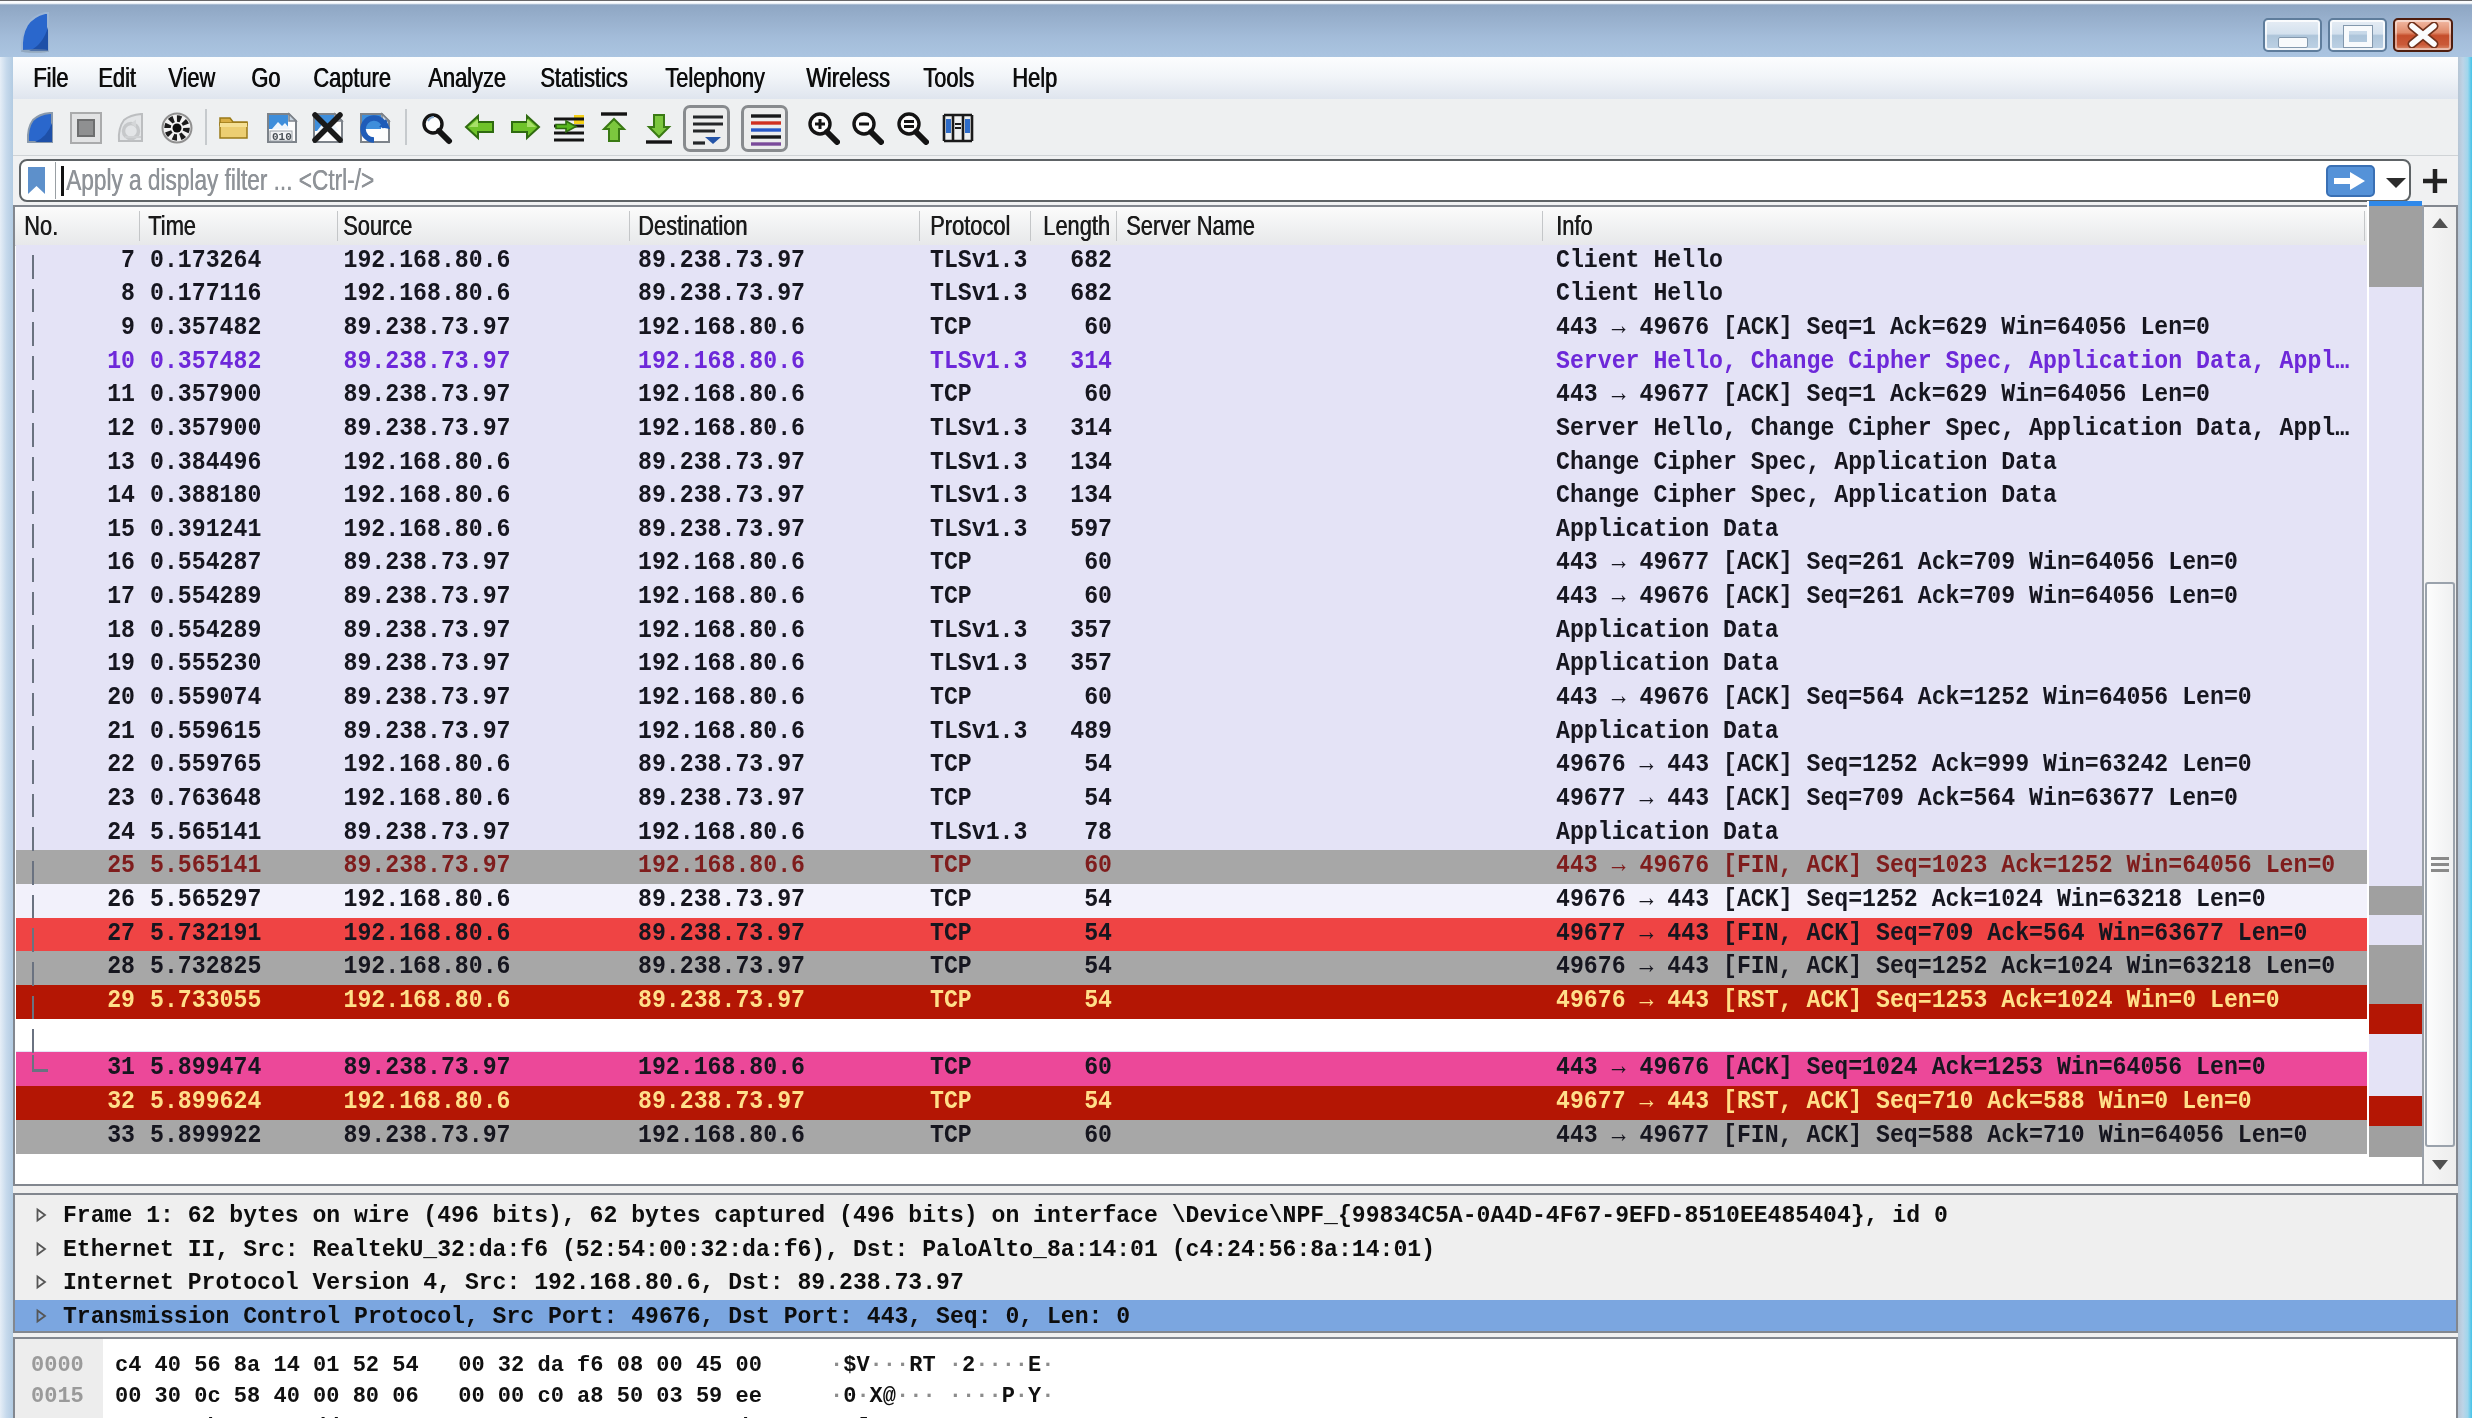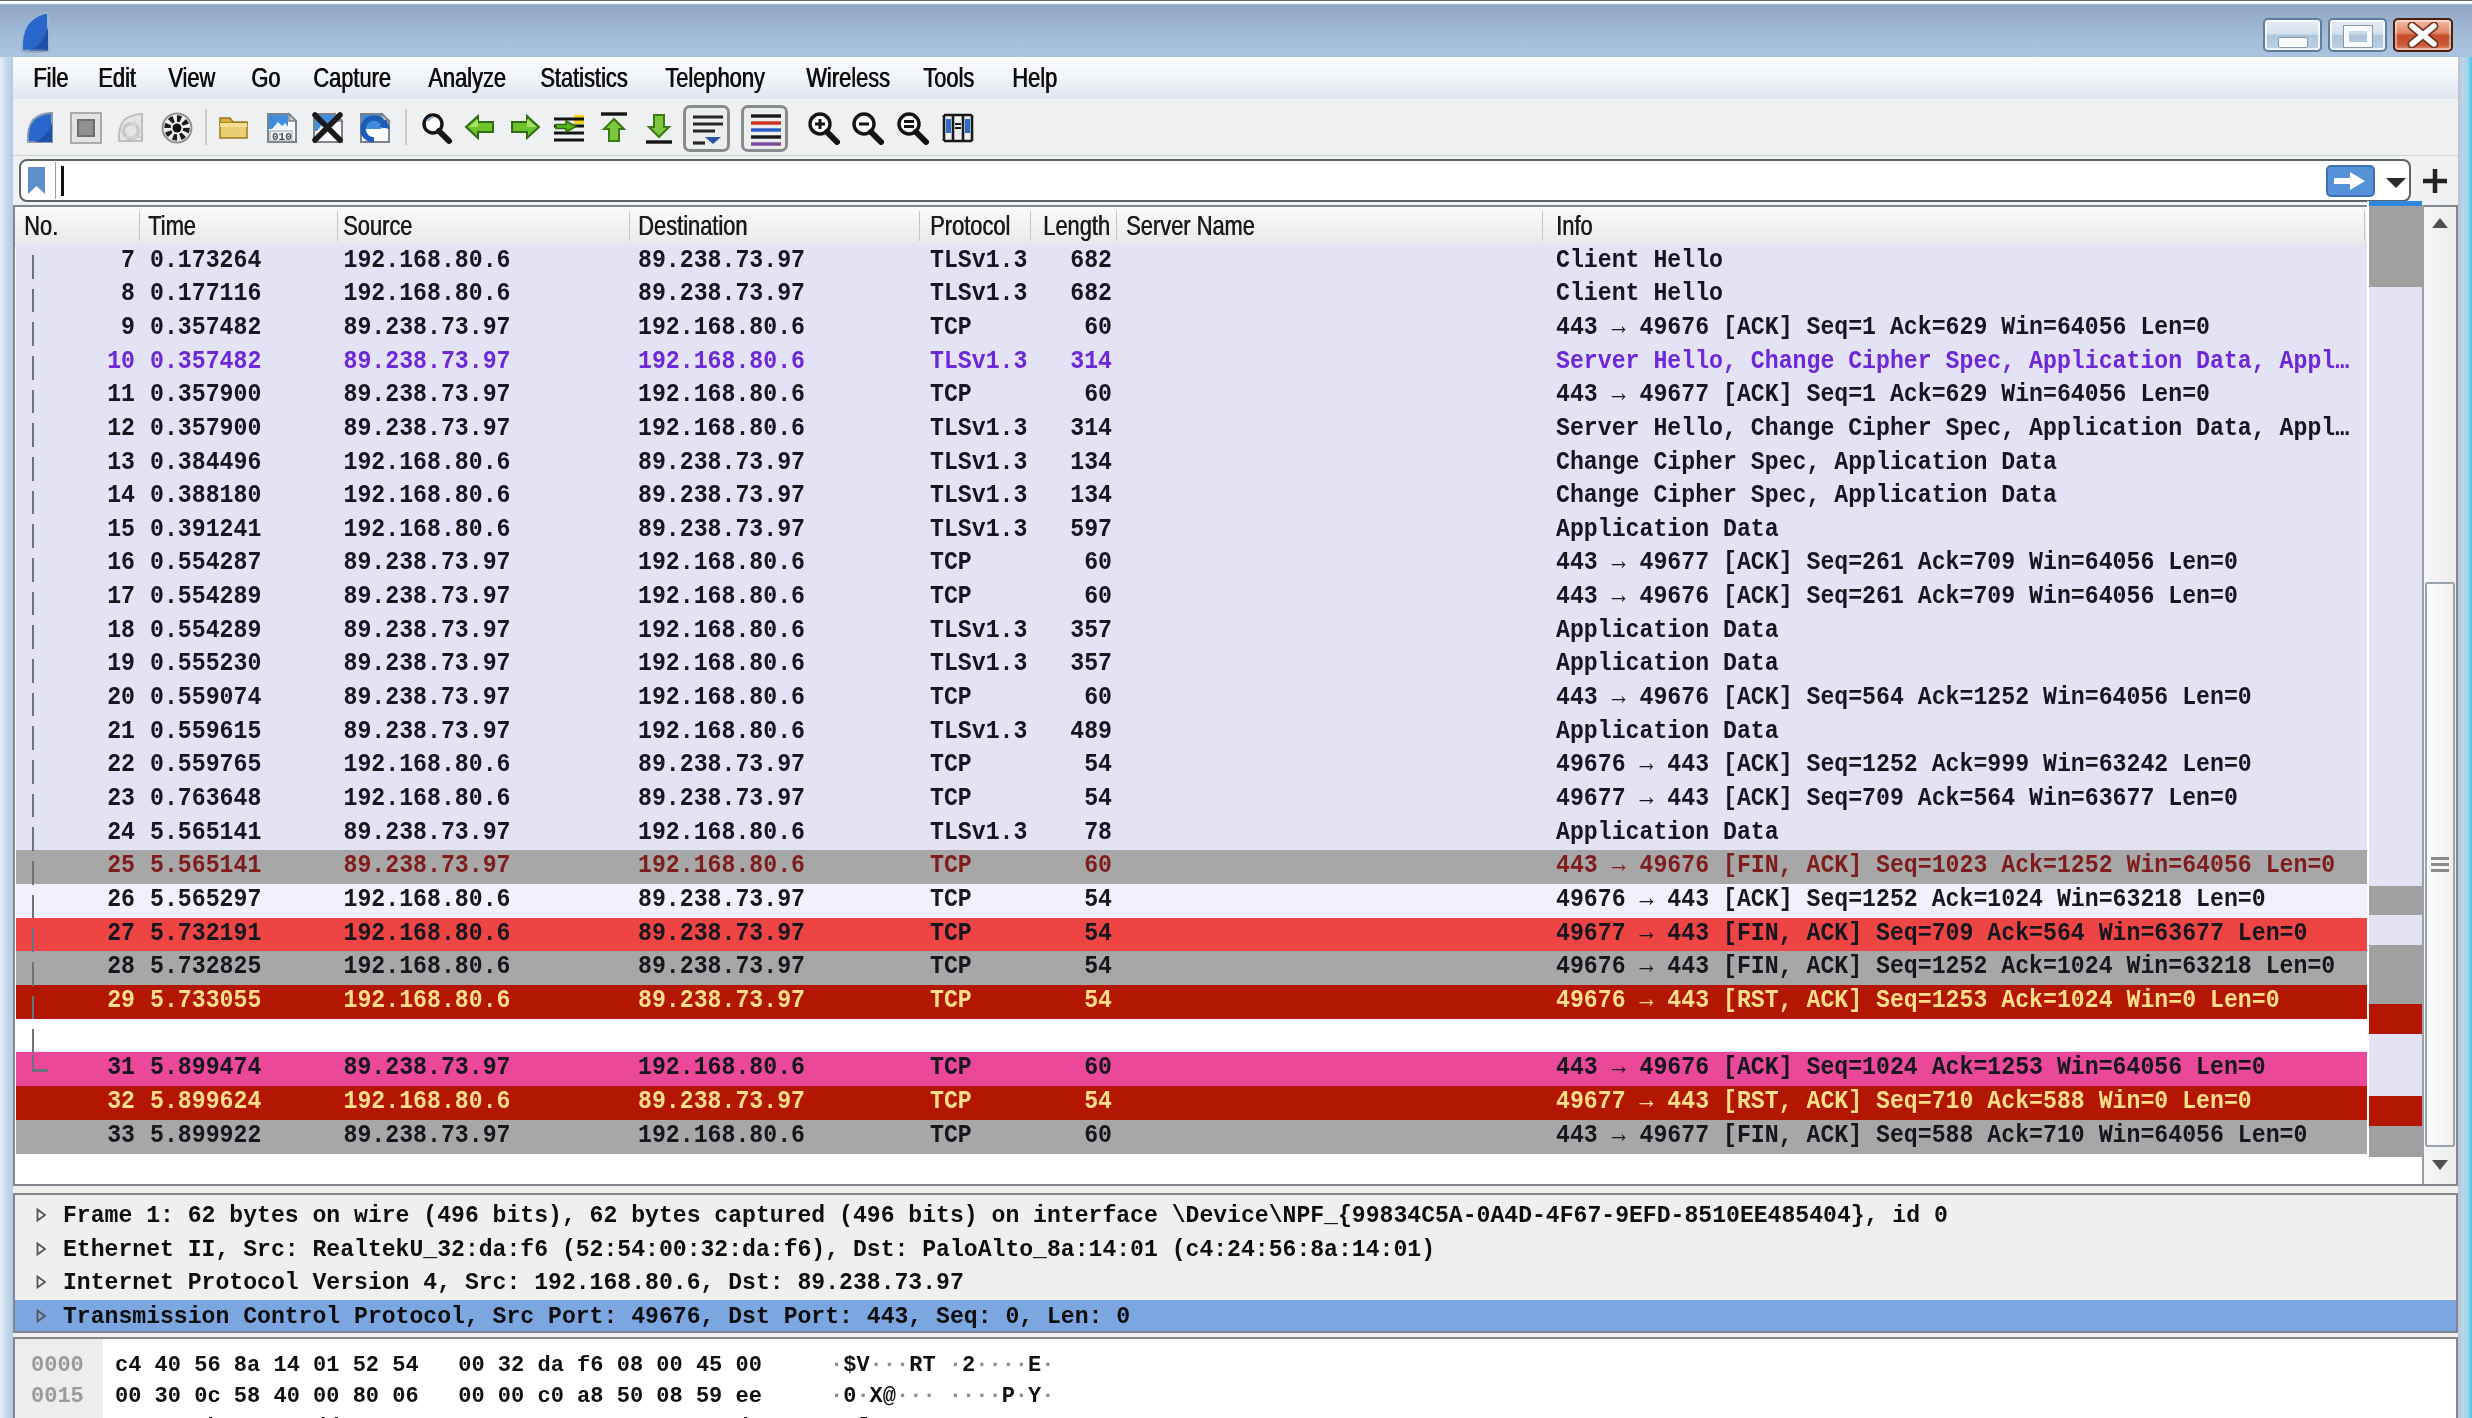--- a/index.html
+++ b/index.html
@@ -191,20 +191,21 @@
       <rect x="5" y="8" width="5" height="14" fill="#2e6cc8"></rect>
       <rect x="24" y="8" width="5" height="14" fill="#2e6cc8"></rect>
       <path d="M14,13 h6 M14,17 h6" stroke="#1a1a1a" stroke-width="2"></path>
     </svg>
 <div class="abs" style="left:19px;top:159px;width:2392px;height:43px;background:#fff;border:2px solid #5e6366;border-radius:8px;box-sizing:border-box;"></div>
 <svg class="abs" style="left:28px;top:167px" width="17" height="27" viewBox="0 0 17 27">
       <path d="M0,0 h17 v27 l-8.5,-8 l-8.5,8 z" fill="#5d90cb"></path>
     </svg>
 <div class="abs" style="left:55px;top:162px;width:1px;height:37px;background:#9aa0a4;"></div>
 <div class="abs" style="left:61px;top:166px;width:2.5px;height:30px;background:#111;"></div>
+<div class="abs sans" style="left:66px;top:159px;height:43px;line-height:43px;font-size:29px;color:#8f9398;text-shadow:0.5px 0 0 #8f9398;"><span class="sx" style="transform:scaleX(0.78)">Apply a display filter ... &lt;Ctrl-/&gt;</span></div>
 <div class="abs" style="left:2326px;top:165px;width:49px;height:32px;background:#5592d8;border:2px solid #3a70b4;border-radius:5px;box-sizing:border-box;"></div>
 <svg class="abs" style="left:2332px;top:170px" width="37" height="22" viewBox="0 0 37 22">
       <path d="M2,8 h16 v-6 l15,9 l-15,9 v-6 H2 z" fill="#fff"></path>
     </svg>
 <svg class="abs" style="left:2384px;top:176px" width="24" height="13" viewBox="0 0 24 13">
       <path d="M2,2 h20 l-10,10 z" fill="#2c2c2c"></path>
     </svg>
 <path>
 <svg class="abs" style="left:2420px;top:166px" width="30" height="30" viewBox="0 0 30 30">
         <path d="M15,3 v24 M3,15 h24" stroke="#222" stroke-width="4.5"></path>
@@ -516,17 +517,17 @@
 <svg class="dtri" style="left:35px;top:1308px" width="12" height="16" viewBox="0 0 12 16">
         <path d="M2.5,2.5 L10,8 L2.5,13.5 Z" fill="none" stroke="#565656" stroke-width="1.8"></path>
       </svg>
 <div class="dline" style="top:1300px">Transmission Control Protocol, Src Port: 49676, Dst Port: 443, Seq: 0, Len: 0</div>
 <div id="hpane"></div>
 <div class="abs" style="left:15px;top:1339px;width:88px;height:79px;background:#ededed;"></div>
 <div class="hexl" style="left:31px;top:1350px;color:#9a9a9a">0000</div>
 <div class="hexl" style="left:115px;top:1350px">c4 40 56 8a 14 01 52 54   00 32 da f6 08 00 45 00</div>
 <div class="hexl" style="left:830px;top:1350px"><span style="color:#8c8c8c">·</span>$V<span style="color:#8c8c8c">···</span>RT <span style="color:#8c8c8c">·</span>2<span style="color:#8c8c8c">····</span>E<span style="color:#8c8c8c">·</span></div>
 <div class="hexl" style="left:31px;top:1381px;color:#9a9a9a">0015</div>
-<div class="hexl" style="left:115px;top:1381px">00 30 0c 58 40 00 80 06   00 00 c0 a8 50 08 59 ee</div>
+<div class="hexl" style="left:115px;top:1381px">00 30 0c 58 40 00 80 06   00 00 c0 a8 50 03 59 ee</div>
 <div class="hexl" style="left:830px;top:1381px"><span style="color:#8c8c8c">·</span>0<span style="color:#8c8c8c">·</span>X@<span style="color:#8c8c8c">···</span> <span style="color:#8c8c8c">····</span>P<span style="color:#8c8c8c">·</span>Y<span style="color:#8c8c8c">·</span></div>
 <div class="hexl" style="left:31px;top:1412px;color:#9a9a9a">0020</div>
 <div class="hexl" style="left:115px;top:1412px">49 ee 5b 02 c4 dd ce 77   a8 33 50 10 01 04 74 d2</div>
 <div class="hexl" style="left:830px;top:1412px">I<span style="color:#8c8c8c">·</span>[<span style="color:#8c8c8c">····</span>w <span style="color:#8c8c8c">·</span>3P<span style="color:#8c8c8c">···</span>t<span style="color:#8c8c8c">·</span></div>
 </path></div>
 </body></html>

